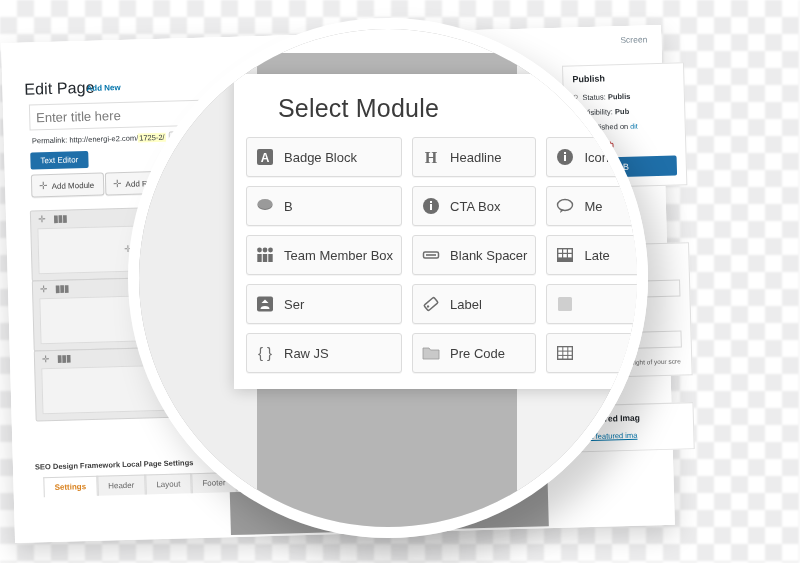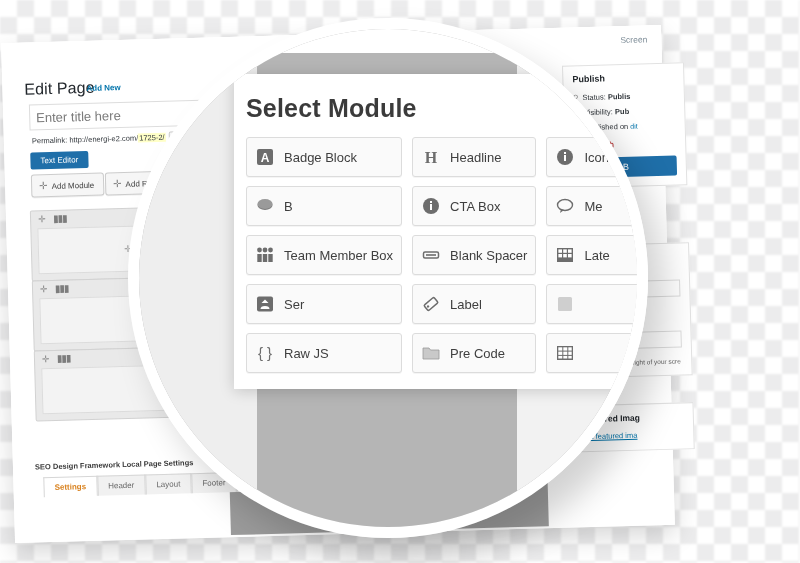--- a/index.html
+++ b/index.html
@@ -174,21 +174,21 @@
   .mag-right-strip{
     position:absolute;right:0;top:0;width:120px;height:498px;background:#f2f2f2;
   }
 
   
   #sm-dialog{
     position:absolute;left:95px;top:45px;width:420px;background:#ffffff;
     box-shadow:0 2px 14px rgba(0,0,0,.18);
   }
   #sm-title{
-    font-size:25px;color:#3b3b3b;font-weight:700;padding:20px 0 14px 12px;letter-spacing:.2px;
+    font-size:25px;color:#3b3b3b;font-weight:400;padding:20px 0 14px 12px;letter-spacing:.2px;margin-left:32px;
   }
   #sm-grid{
     display:grid;grid-template-columns:1fr 1fr 1fr;gap:9px 10px;padding:0 12px 16px 12px;
   }
   .sm-item{
     display:flex;align-items:center;gap:9px;
     border:1px solid #dcdcdc;border-radius:3px;background:#fafafa;
     padding:7px 8px;min-height:24px;
     box-shadow:0 1px 0 rgba(0,0,0,.04);
   }

